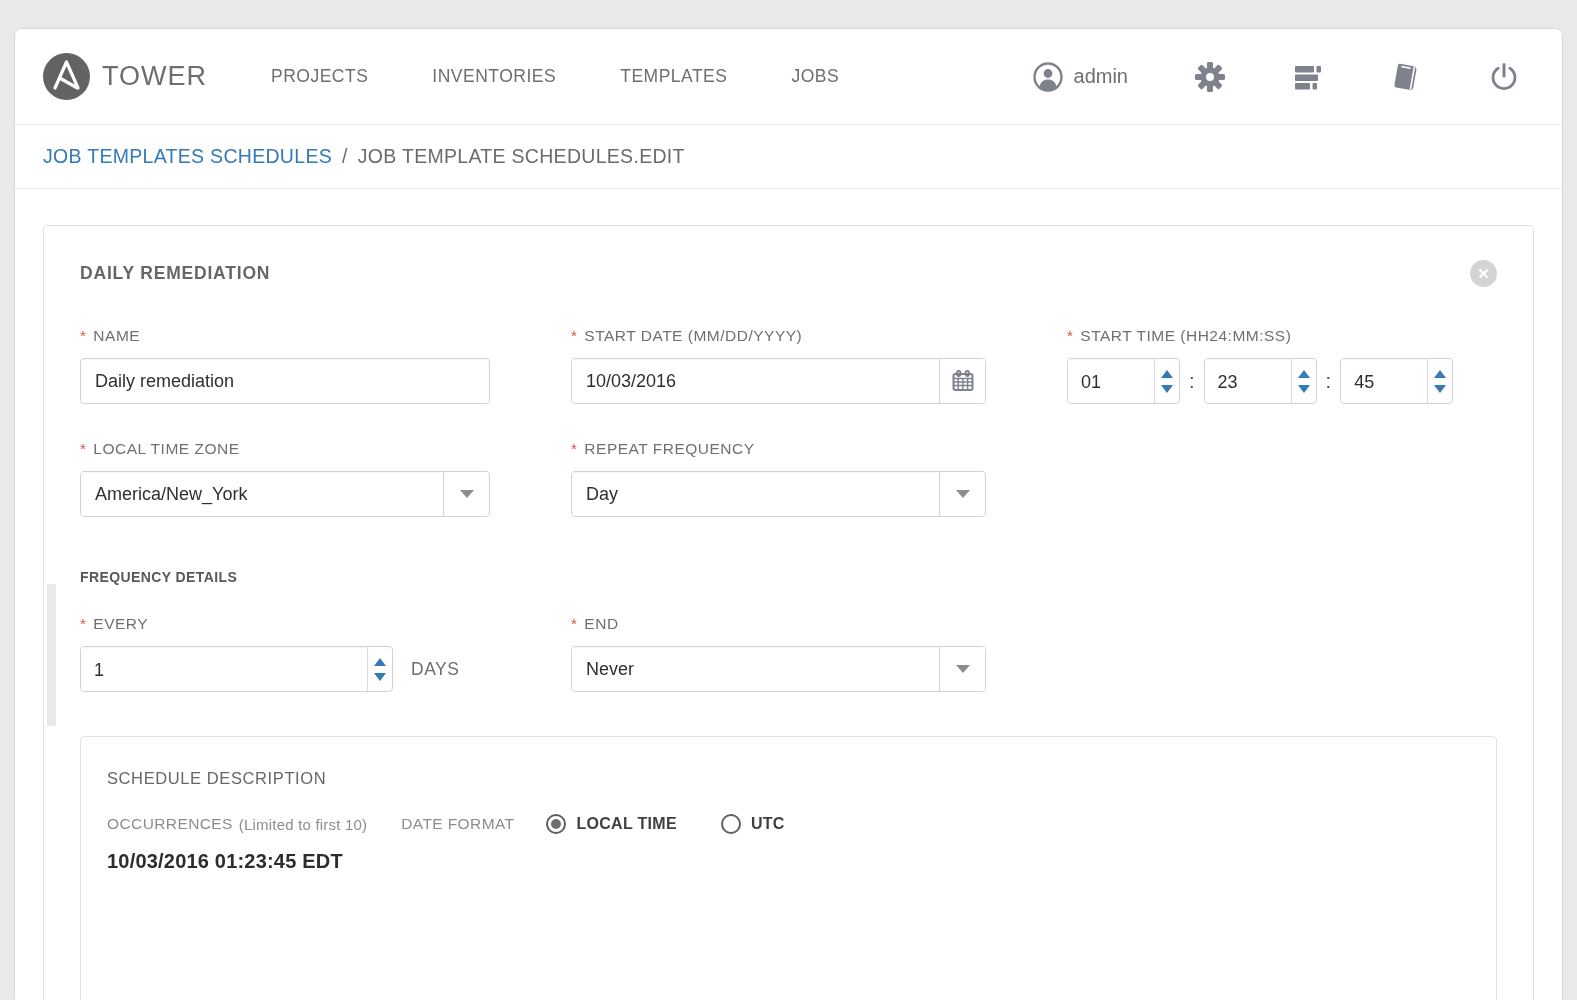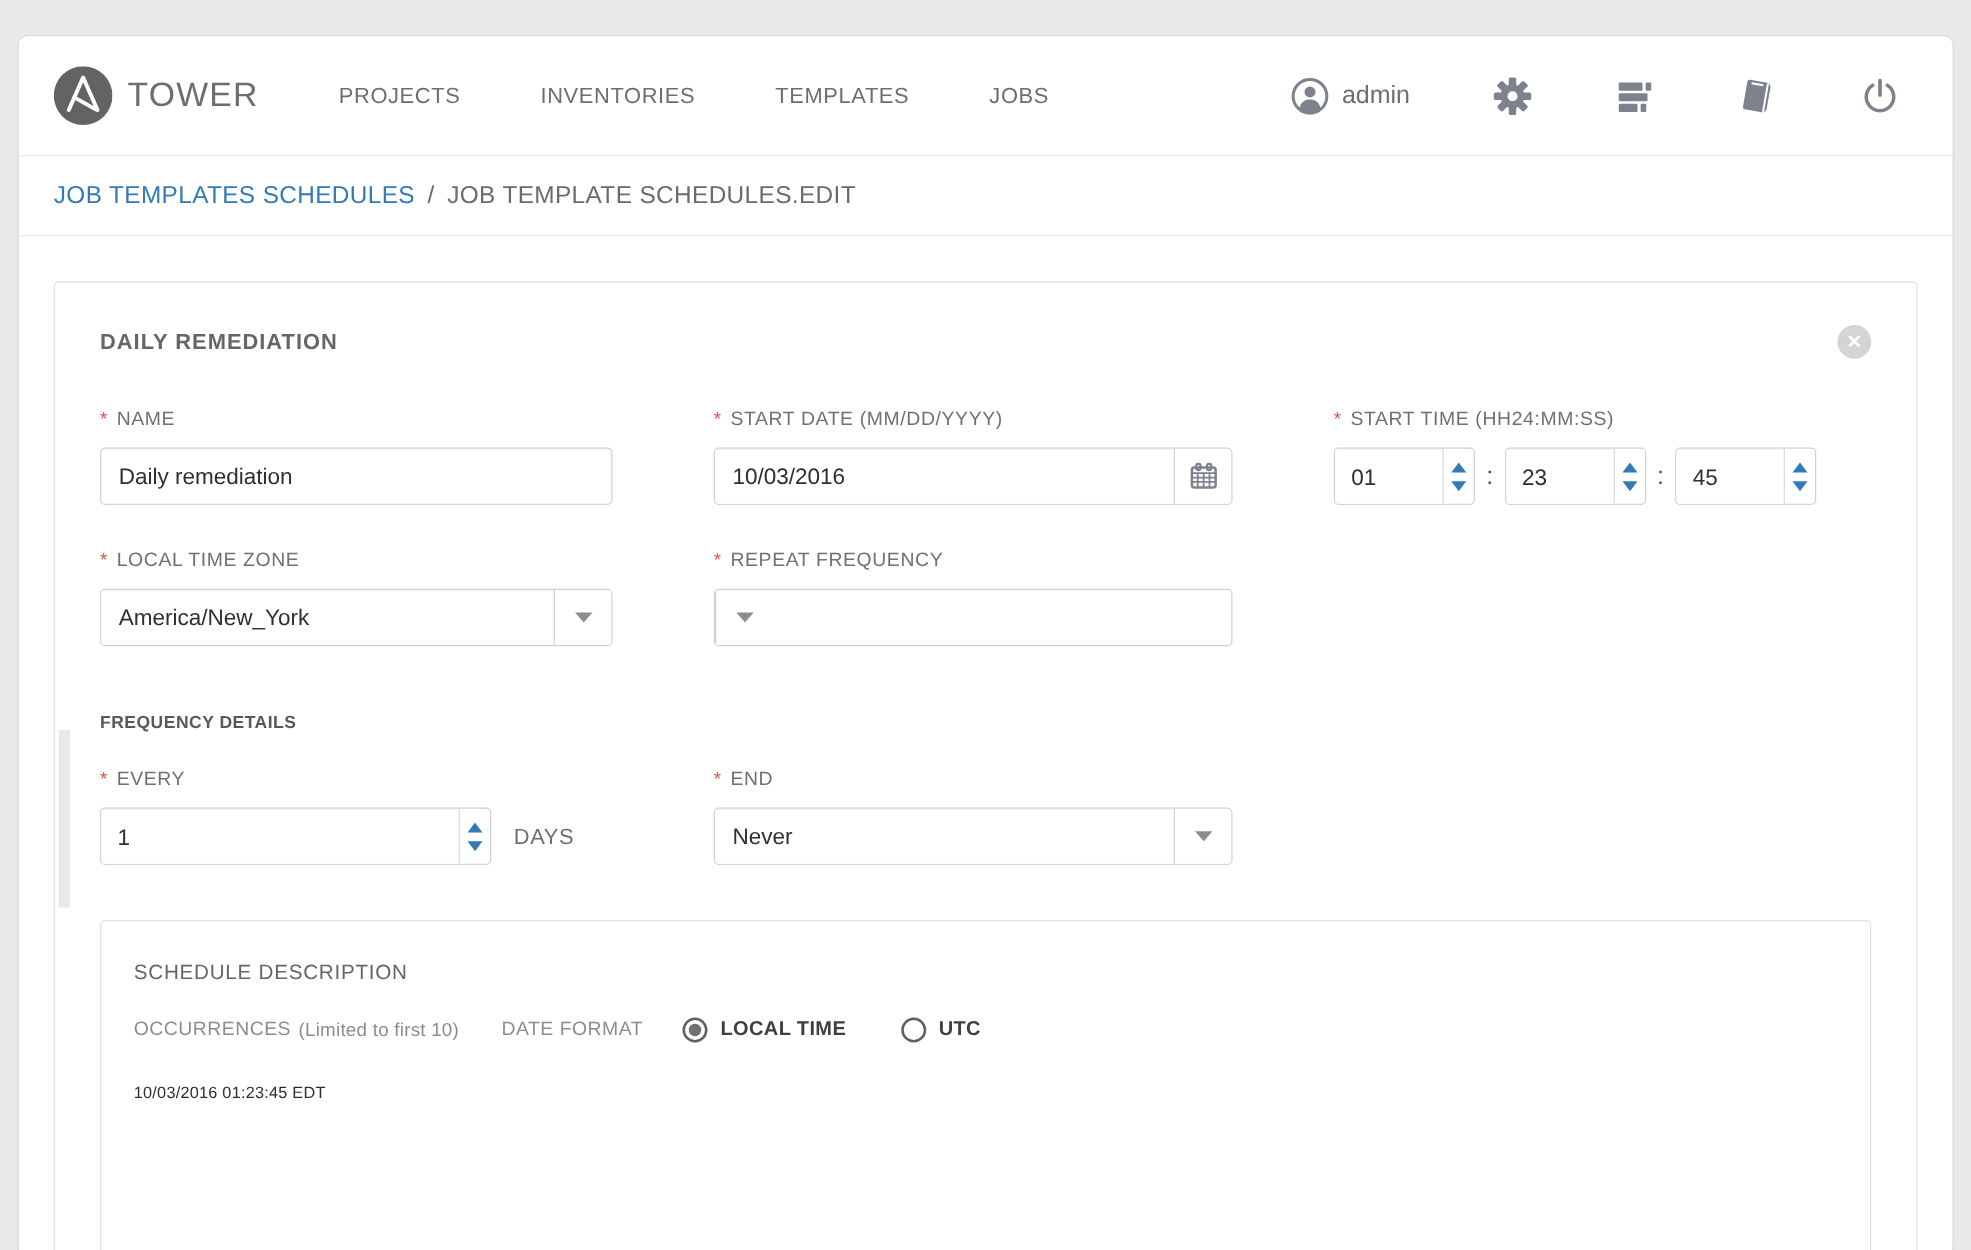--- a/index.html
+++ b/index.html
@@ -132,21 +132,21 @@
   .datefmt-label { color:#8d8d8d; letter-spacing:.4px; margin-left:34px; }
   .radio-opt { display:flex; align-items:center; margin-left:20px; cursor:pointer;padding-left:12px; }
   .radio-opt + .radio-opt { margin-left:32px; }
   .radio-circle {
     width:20px; height:20px; border:2px solid #5f5f5f; border-radius:50%;
     display:flex; align-items:center; justify-content:center; background:#fff;
   }
   .radio-circle .dot { width:10px; height:10px; border-radius:50%; background:#6f6f6f; display:none; }
   .radio-opt.selected .radio-circle .dot { display:block; }
   .radio-label { margin-left:10px; font-size:16px; font-weight:700; color:#3f3f3f; letter-spacing:.3px; }
-  .occ-item { margin-top:32px; font-size:13px; color:#2d2d2d; font-weight:400; letter-spacing:.2px; }
+  .occ-item { margin-top:16px; font-size:20px; color:#2d2d2d; font-weight:700; letter-spacing:.2px; }
 </style>
 </head>
 <body>
 
 <div class="window">
 
   <div class="topnav">
     <svg class="logo-circle" viewBox="0 0 47 47">
       <circle cx="23.5" cy="23.5" r="23.5" fill="#636363"></circle>
       <path d="M12 35 L23.5 9 L35 35" fill="none" stroke="#ffffff" stroke-width="3.2" stroke-linecap="round" stroke-linejoin="round"></path>
@@ -299,20 +299,21 @@
             </div>
           </div>
         </div>
 
         <div>
           <div class="field-label">
             <span class="req">*</span>
             <span>REPEAT FREQUENCY</span>
           </div>
           <div class="group-box">
+            <input class="text-input" type="text" readonly="" value="Day" style="">
             <div class="addon">
               <div class="caret-down"></div>
             </div>
           </div>
         </div>
 
         <div></div>
       </div>
 
       <div class="section-heading">FREQUENCY DETAILS</div>

